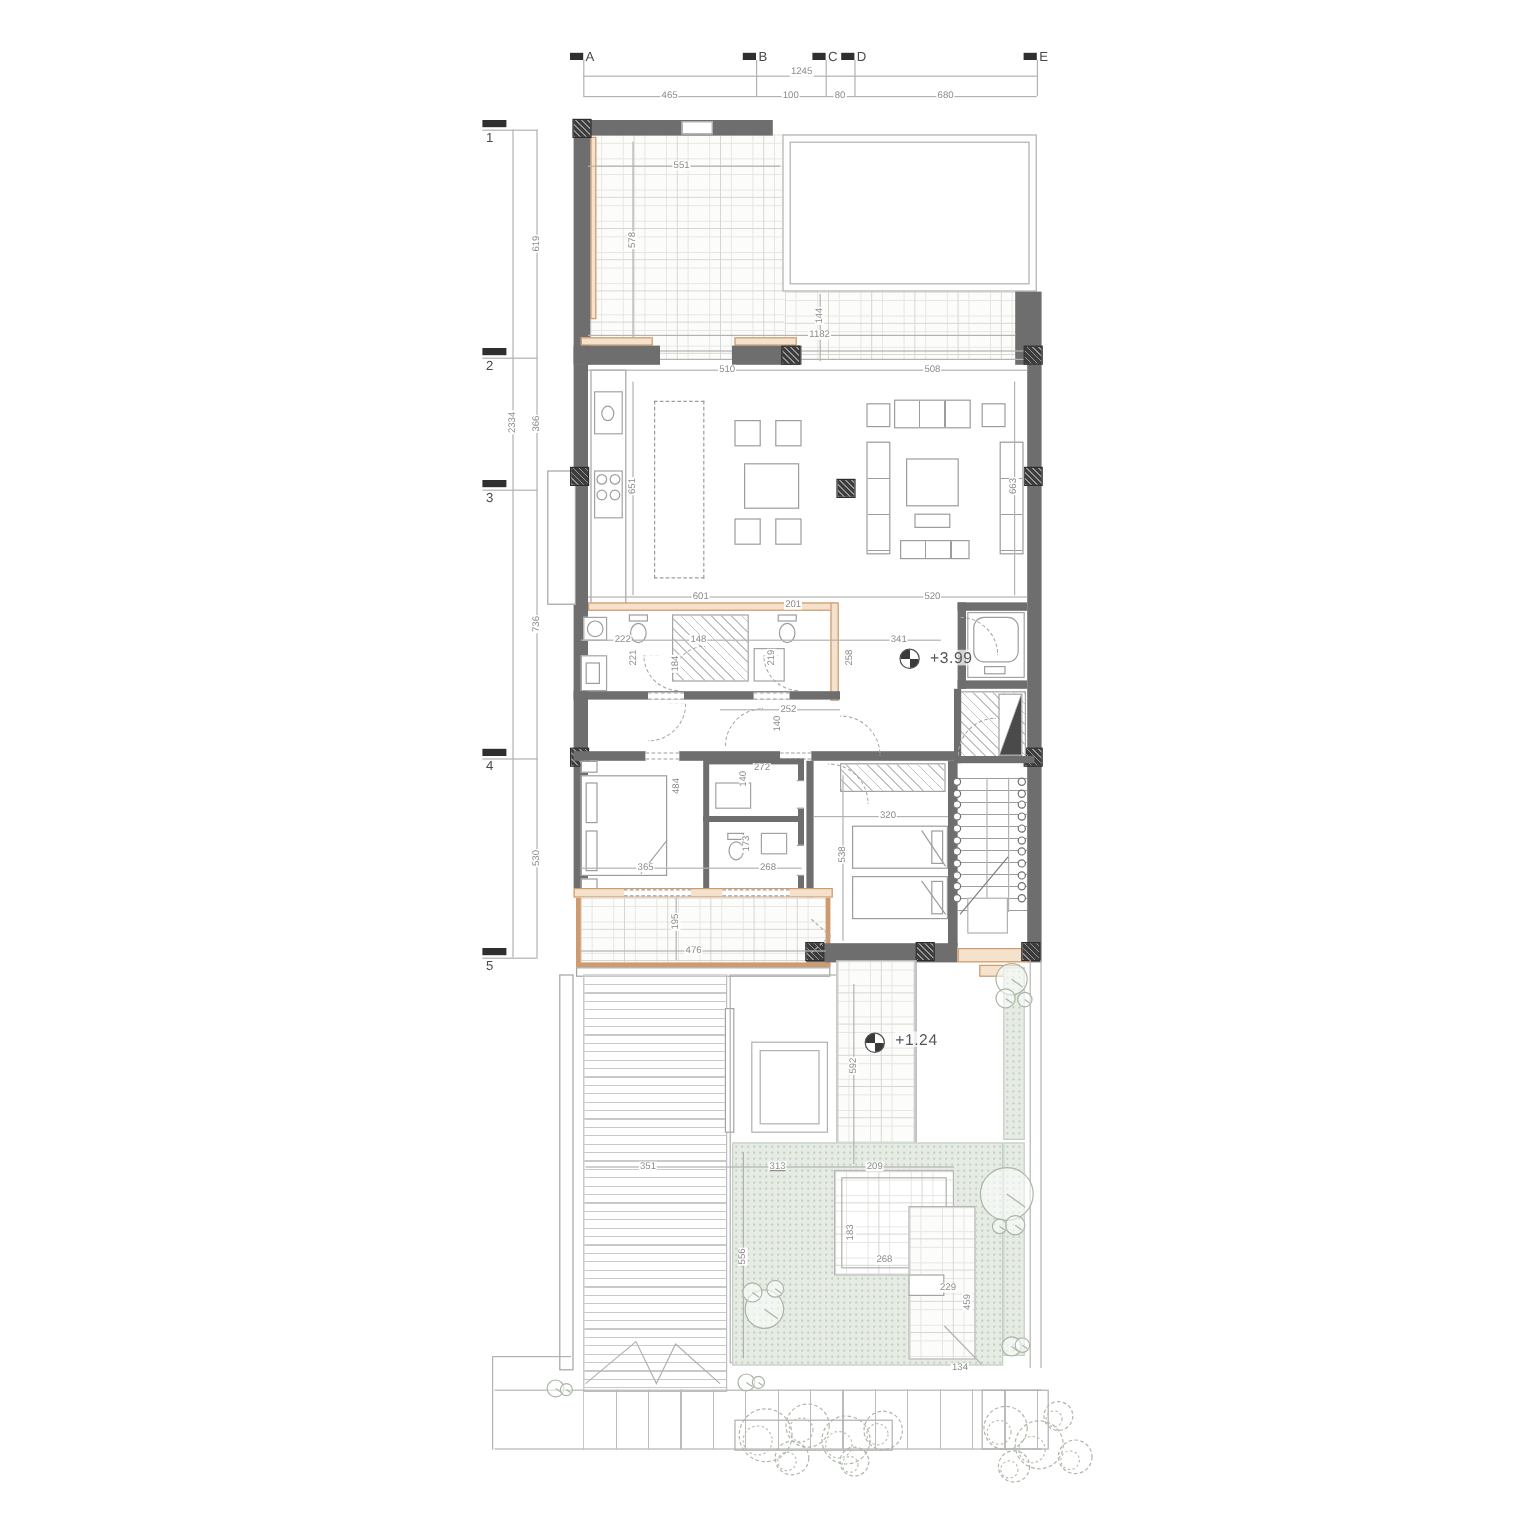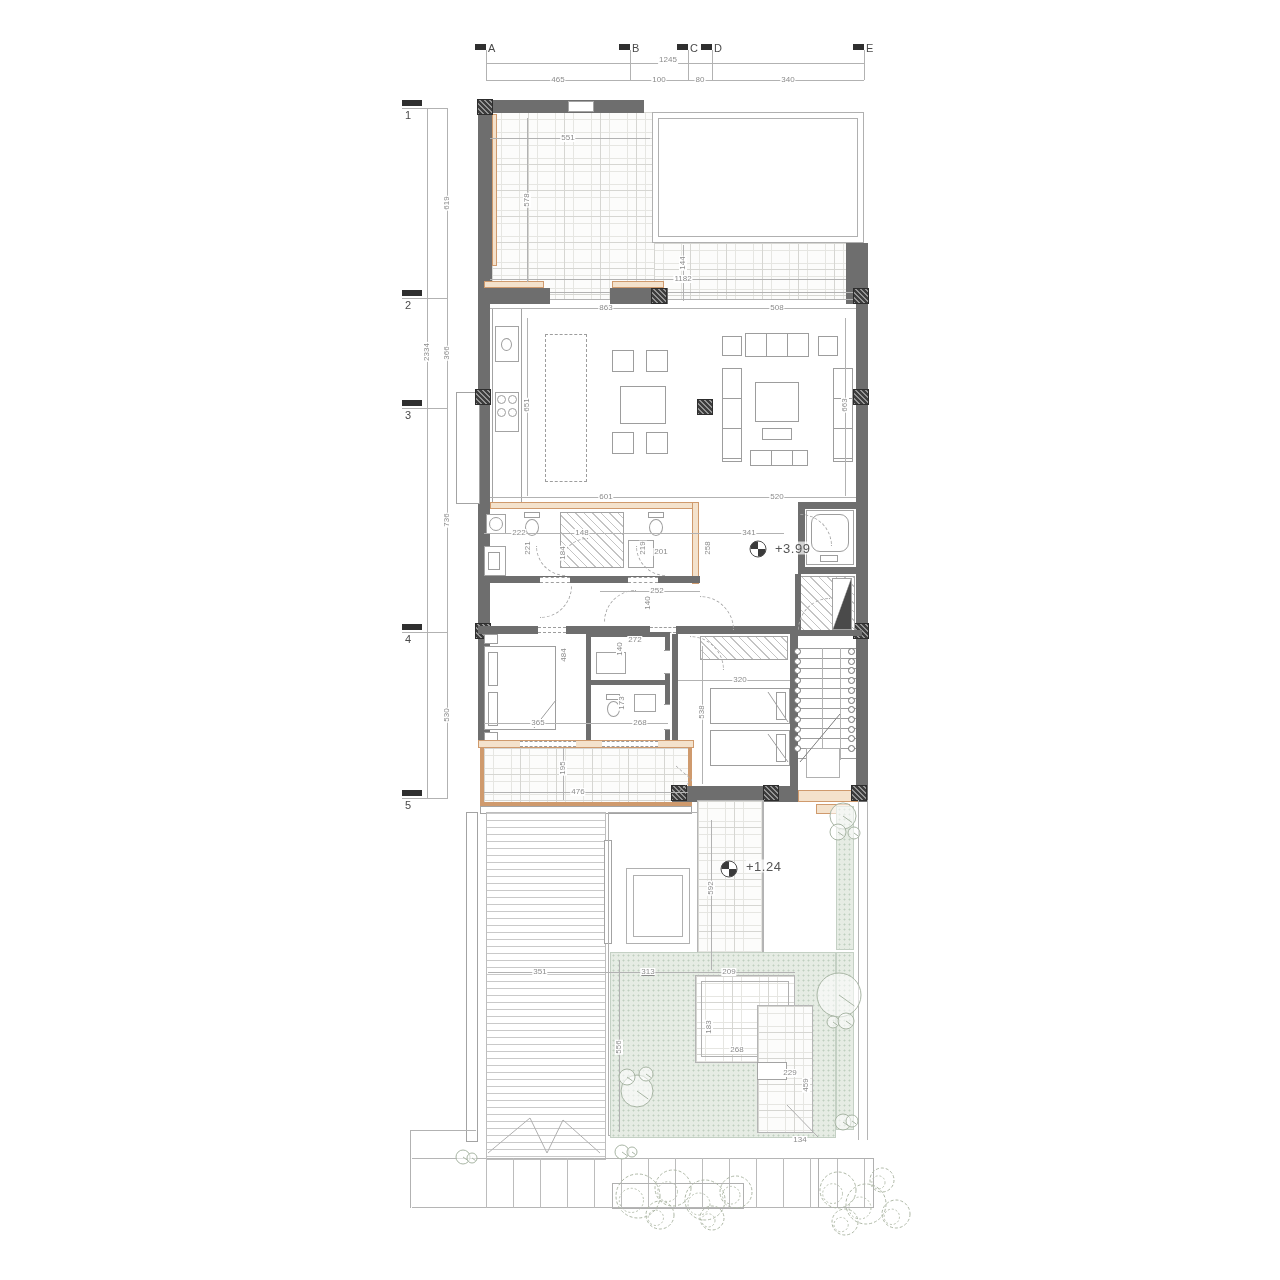--- a/index.html
+++ b/index.html
@@ -280,21 +280,21 @@
     <div class="ln a" style="left: 688px; top: 50px; width: 1px; height: 30px;"></div>
     <div class="gbar" style="left: 701px; top: 44px; width: 11px; height: 6px;"></div>
     <div class="gl" style="left: 714px; top: 43px;">D</div>
     <div class="ln a" style="left: 712px; top: 50px; width: 1px; height: 30px;"></div>
     <div class="gbar" style="left: 853px; top: 44px; width: 11px; height: 6px;"></div>
     <div class="gl" style="left: 866px; top: 43px;">E</div>
     <div class="ln a" style="left: 864px; top: 50px; width: 1px; height: 30px;"></div>
     <div class="dim" style="left: 558px; top: 80px;">465</div>
     <div class="dim" style="left: 659px; top: 80px;">100</div>
     <div class="dim" style="left: 700px; top: 80px;">80</div>
-    <div class="dim" style="left: 788px; top: 80px;">340</div>
+    <div class="dim" style="left: 788px; top: 80px;">680</div>
     <div class="dim" style="left: 668px; top: 60px;">1245</div>
     <div class="gbar" style="left: 402px; top: 100px; width: 20px; height: 6px;"></div>
     <div class="gl" style="left: 405px; top: 110px;">1</div>
     <div class="ln a" style="left: 402px; top: 108px; width: 46px; height: 1px;"></div>
     <div class="gbar" style="left: 402px; top: 290px; width: 20px; height: 6px;"></div>
     <div class="gl" style="left: 405px; top: 300px;">2</div>
     <div class="ln a" style="left: 402px; top: 298px; width: 46px; height: 1px;"></div>
     <div class="gbar" style="left: 402px; top: 400px; width: 20px; height: 6px;"></div>
     <div class="gl" style="left: 405px; top: 410px;">3</div>
     <div class="ln a" style="left: 402px; top: 408px; width: 46px; height: 1px;"></div>
@@ -326,31 +326,31 @@
     <div class="ln" style="left: 484px; top: 792px; width: 204px; height: 1px;"></div>
     <div class="ln" style="left: 563px; top: 748px; width: 1px; height: 52px;"></div>
     <div class="ln" style="left: 488px; top: 972px; width: 307px; height: 1px;"></div>
     <div class="ln" style="left: 711px; top: 820px; width: 1px; height: 150px;"></div>
     <div class="ln" style="left: 702px; top: 646px; width: 1px; height: 138px;"></div>
     <div class="ln" style="left: 619px; top: 960px; width: 1px; height: 172px;"></div>
     <div class="dim" style="left: 568px; top: 138px;">551</div>
     <div class="dim rot" style="left: 527px; top: 200px;">578</div>
     <div class="dim" style="left: 683px; top: 279px;">1182</div>
     <div class="dim rot" style="left: 683px; top: 263px;">144</div>
-    <div class="dim" style="left: 606px; top: 308px;">863</div>
+    <div class="dim" style="left: 606px; top: 308px;">510</div>
     <div class="dim" style="left: 777px; top: 308px;">508</div>
     <div class="dim rot" style="left: 527px; top: 405px;">651</div>
     <div class="dim rot" style="left: 845px; top: 405px;">663</div>
-    <div class="dim" style="left: 606px; top: 497px;">601</div>
+    <div class="dim" style="left: 584px; top: 497px;">601</div>
     <div class="dim" style="left: 777px; top: 497px;">520</div>
     <div class="dim" style="left: 519px; top: 533px;">222</div>
     <div class="dim rot" style="left: 528px; top: 548px;">221</div>
     <div class="dim" style="left: 582px; top: 533px;">148</div>
     <div class="dim rot" style="left: 563px; top: 553px;">184</div>
-    <div class="dim" style="left: 661px; top: 552px;">201</div>
+    <div class="dim" style="left: 661px; top: 504px;">201</div>
     <div class="dim rot" style="left: 643px; top: 548px;">219</div>
     <div class="dim" style="left: 749px; top: 533px;">341</div>
     <div class="dim rot" style="left: 708px; top: 548px;">258</div>
     <div class="dim" style="left: 657px; top: 591px;">252</div>
     <div class="dim rot" style="left: 648px; top: 603px;">140</div>
     <div class="dim" style="left: 635px; top: 640px;">272</div>
     <div class="dim rot" style="left: 620px; top: 649px;">140</div>
     <div class="dim rot" style="left: 564px; top: 655px;">484</div>
     <div class="dim" style="left: 740px; top: 680px;">320</div>
     <div class="dim rot" style="left: 702px; top: 712px;">538</div>

